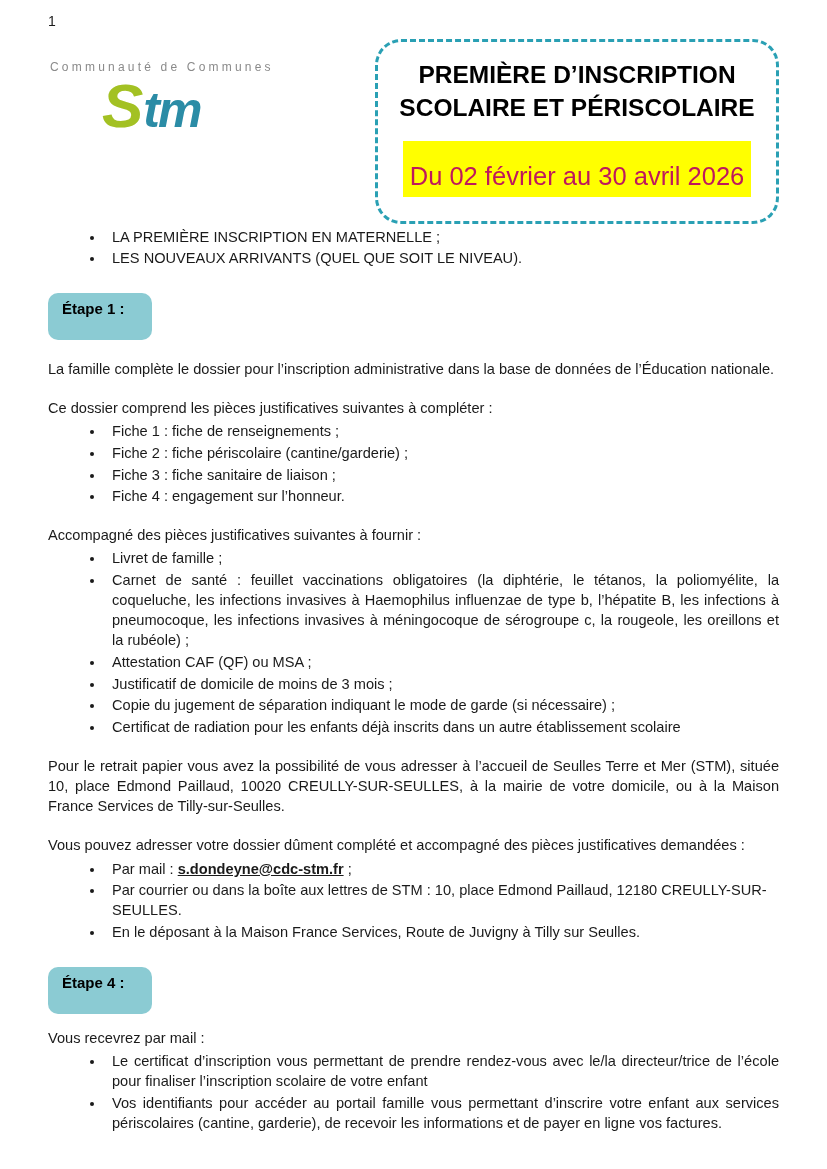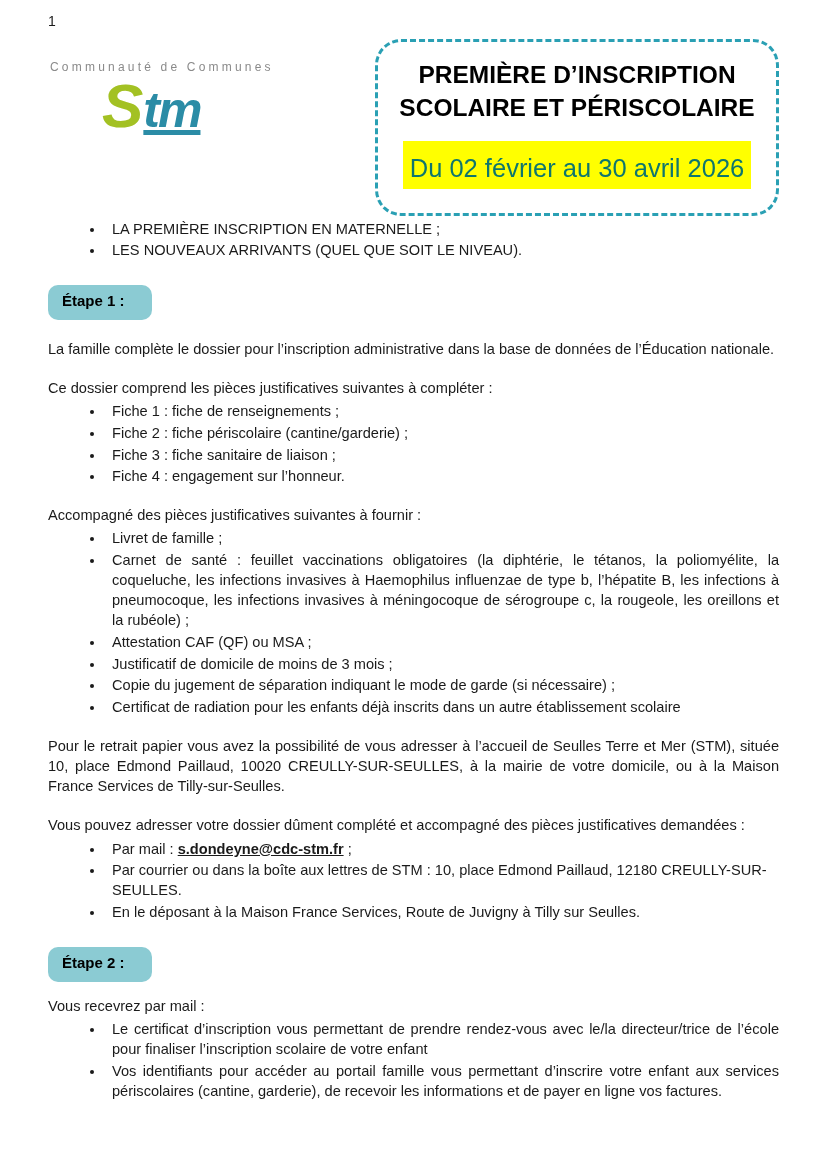--- a/index.html
+++ b/index.html
@@ -16,50 +16,50 @@
     overflow:hidden;
   }
   .page-number{font-size:14px;}
 
   
   .header{display:flex;justify-content:space-between;align-items:flex-start;margin-top:8px;}
   .logo{margin-top:20px;margin-left:2px;width:230px;}
   .logo-tagline{font-size:12px;letter-spacing:3.2px;color:#8a8a8a;white-space:nowrap;}
   .logo-mark{line-height:0.9;margin:2px 0 2px 52px;font-style:italic;font-weight:bold;}
   .logo-mark .s{font-size:62px;color:#a3c123;}
-  .logo-mark .tm{font-size:50px;color:#2b8ca6;letter-spacing:-2px;text-decoration:underline;}
+  .logo-mark .tm{font-size:50px;color:#2b8ca6;letter-spacing:-2px;}
   .logo-name{font-size:21px;font-weight:bold;margin-top:2px;}
   .logo-name .part1{color:#a3c123;}
   .logo-name .part2{color:#2b8ca6;}
 
   .title-box{
     width:404px;box-sizing:border-box;
     border:3px dashed #2aa0b4;border-radius:26px;
     text-align:center;
     padding:17px 8px 24px;
   }
   .title-main{font-weight:bold;font-size:24.5px;line-height:1.33;color:#000;}
   .date-wrap{margin-top:17px;}
-  .date-highlight{display:inline-block;font-size:25.5px;background:#ffff00;padding:10px 7px 2px;color:#0f766e;}
+  .date-highlight{display:inline-block;font-size:25.5px;background:#ffff00;padding:18px 7px 2px;color:#be185d;}
 
   
   .section-heading{font-weight:bold;margin-top:18px;}
   ul{margin:3px 0 0 0;padding-left:57px;}
   li{padding-left:7px;margin:1.5px 0;}
   .justify, .justify li{text-align:justify;}
   .para{margin:19px 0 0 0;}
   .para0{margin:0;}
   a{color:inherit;font-weight:bold;text-decoration:underline;}
 
   .badge-row{margin:25px 0 0 0;}
   .badge{
     display:inline-block;
     background:#8bcbd3;
     border-radius:10px;
-    padding:6px 27px 8px 14px;
+    padding:6px 27px 20px 14px;
     font-weight:bold;
     font-size:15px;
     color:#000;
   }
 </style>
 </head>
 <body>
 
 <div class="page">
 
@@ -116,21 +116,21 @@
   </div>
 
   <p class="para">Vous pouvez adresser votre dossier dûment complété et accompagné des pièces justificatives demandées :</p>
   <ul>
     <li><span>Par mail : </span><a href="#">s.dondeyne@cdc-stm.fr</a><span> ;</span></li>
     <li>Par courrier ou dans la boîte aux lettres de STM : 10, place Edmond Paillaud, 12180 CREULLY-SUR-SEULLES.</li>
     <li>En le déposant à la Maison France Services, Route de Juvigny à Tilly sur Seulles.</li>
   </ul>
 
   <div class="badge-row">
-    <span class="badge">Étape 2 :</span>
+    <span class="badge">Étape 4 :</span>
   </div>
 
   <p class="para" style="margin-top:14px;">Vous recevrez par mail :</p>
   <ul class="justify">
     <li>Le certificat d’inscription vous permettant de prendre rendez-vous avec le/la directeur/trice de l’école pour finaliser l’inscription scolaire de votre enfant</li>
     <li>Vos identifiants pour accéder au portail famille vous permettant d’inscrire votre enfant aux services périscolaires (cantine, garderie), de recevoir les informations et de payer en ligne vos factures.</li>
   </ul>
 
 </div>
 

